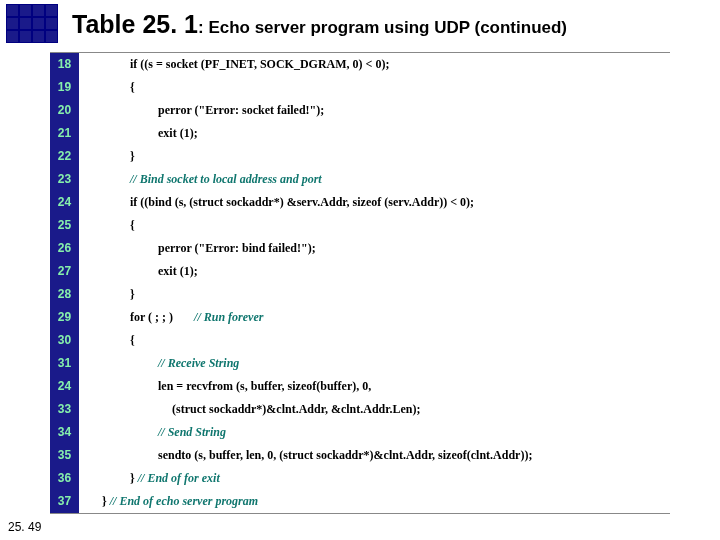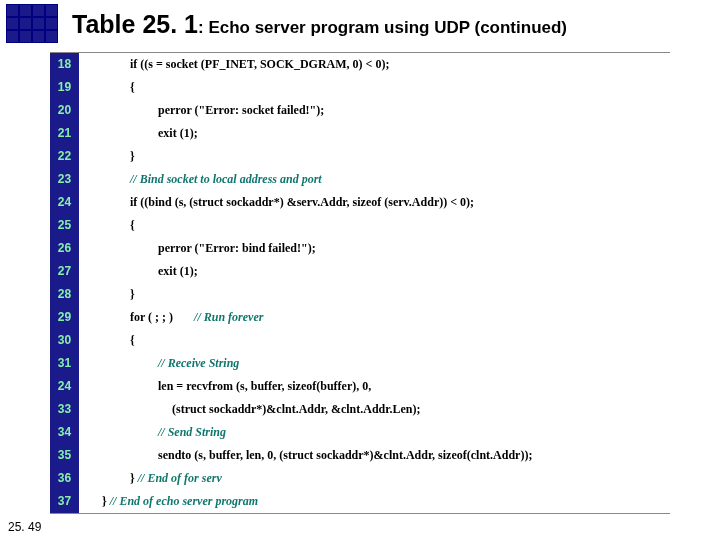--- a/index.html
+++ b/index.html
@@ -168,21 +168,21 @@
     <div class="code-row">
       <div class="lineno">34</div>
       <div class="code ind2 comment">// Send String</div>
     </div>
     <div class="code-row">
       <div class="lineno">35</div>
       <div class="code ind2">sendto (s, buffer, len, 0, (struct sockaddr*)&amp;clnt.Addr, sizeof(clnt.Addr));</div>
     </div>
     <div class="code-row">
       <div class="lineno">36</div>
-      <div class="code ind1">} <span class="comment">// End of for serv</span></div>
+      <div class="code ind1">} <span class="comment">// End of for exit</span></div>
     </div>
     <div class="code-row">
       <div class="lineno">37</div>
       <div class="code">} <span class="comment">// End of echo server program</span></div>
     </div>
   </div>
 
 <div class="pagefoot">25. 49</div>
 
 </body></html>

